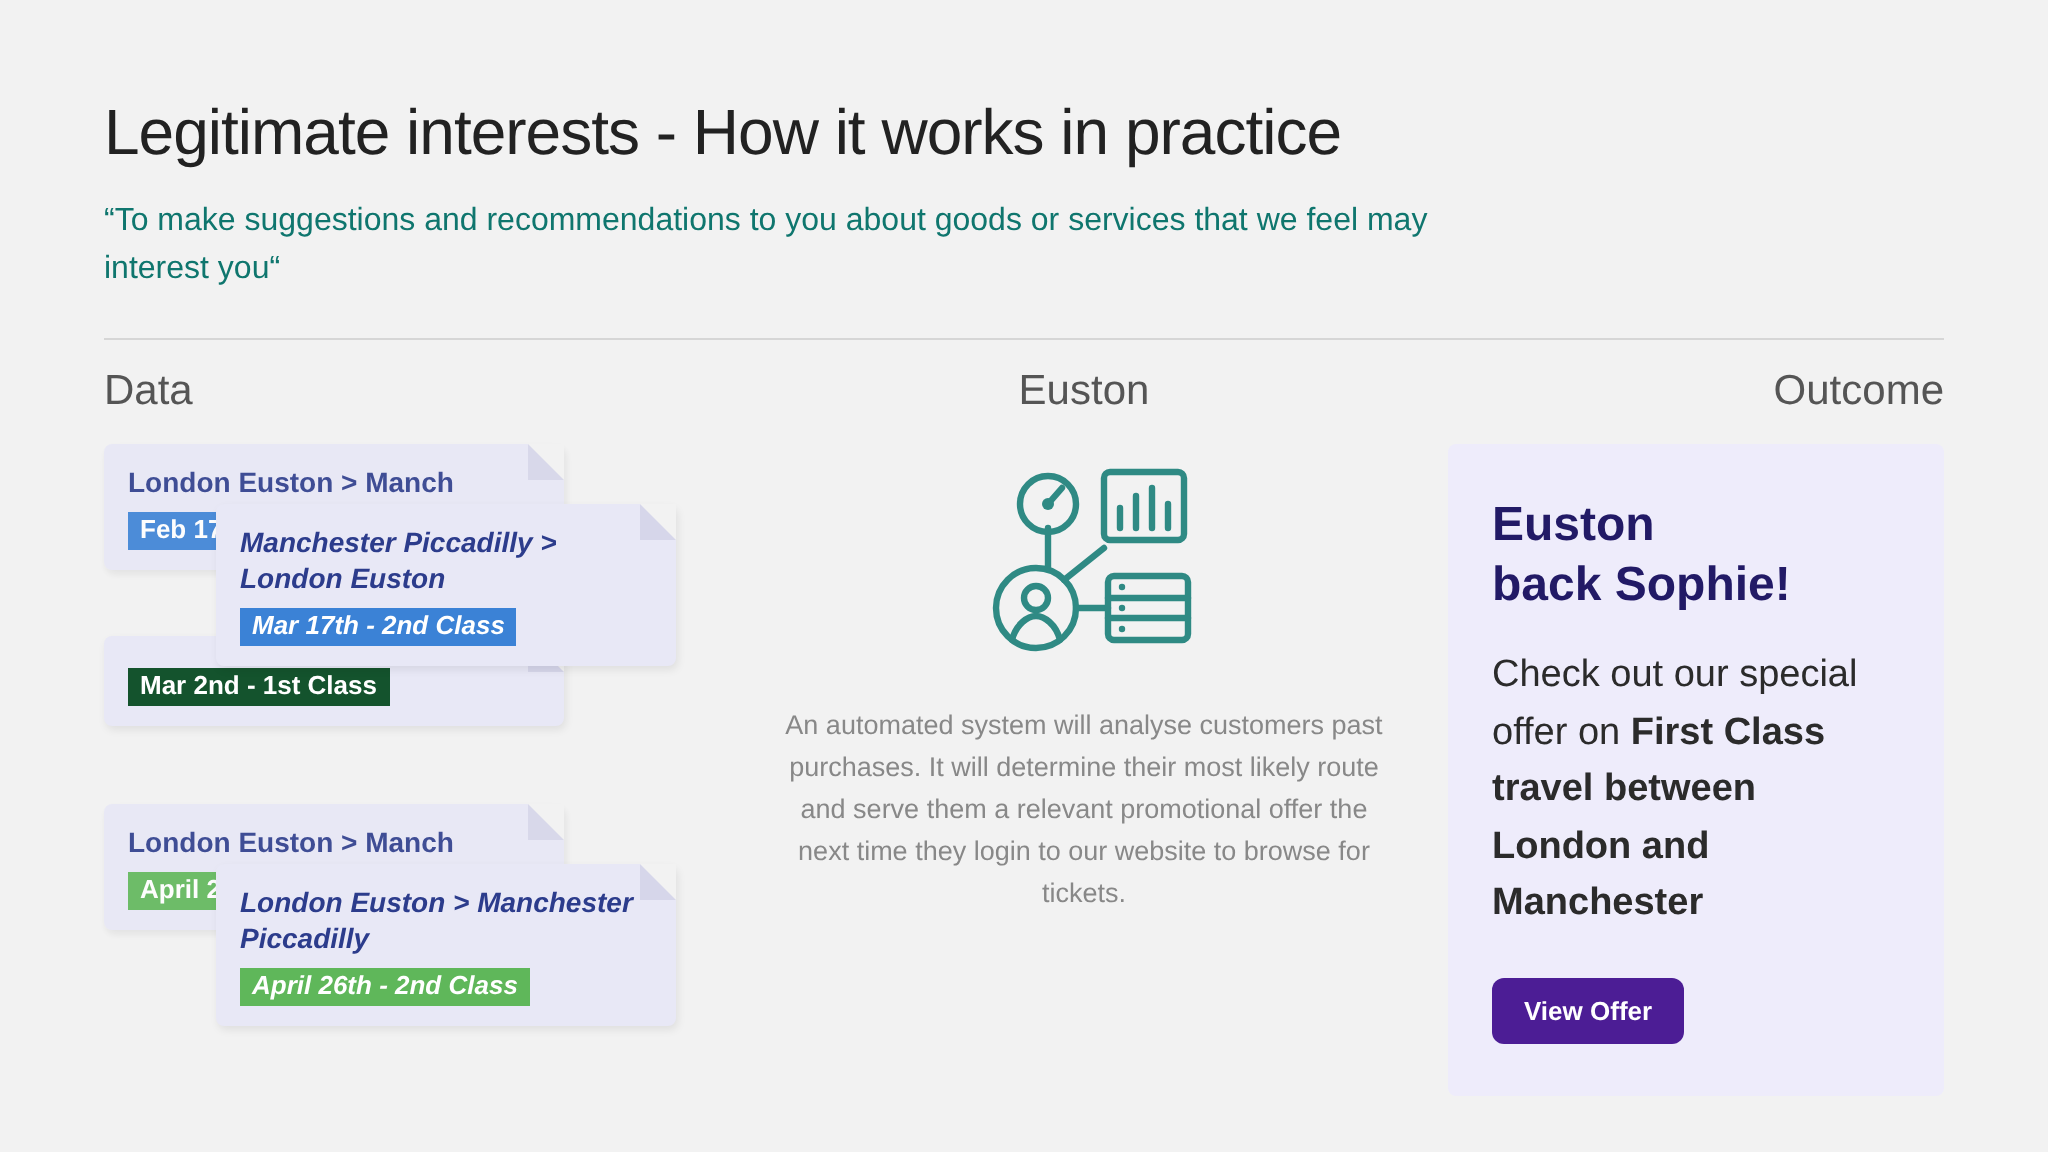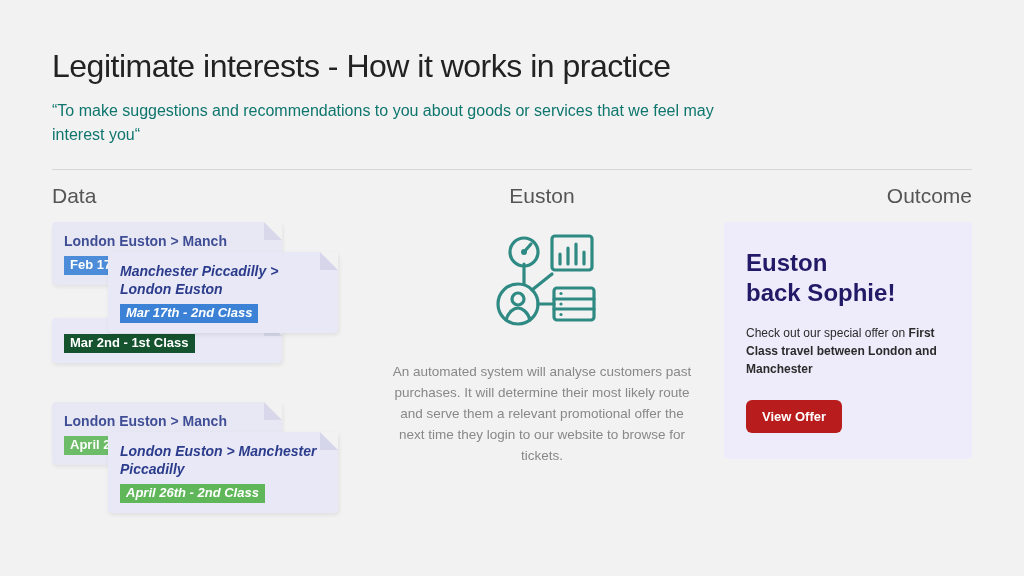--- a/index.html
+++ b/index.html
@@ -34,34 +34,34 @@
   .ticket.behind { opacity:.9; }
   .ticket.front  { top:30px; left:56px; z-index:2;font-style:italic; }
   .route { display:block; }
   .tag   { display:inline-block; margin-top:6px; padding:1px 6px; color:#fff; font-weight:600; font-size:13px; }
   .tag.blue   { background:#3b82d6; }
   .tag.pink   { background:#14532d; }
   .tag.green  { background:#5fb75a; }
 
   
   .proc-icon { margin-top: 10px; color:#2f8a84; }
-  .proc-text { font-size: 13.5px; color:#888; line-height:1.55; margin-top:26px; }
+  .proc-text { font-size: 13.5px; color:#888; line-height:1.55; margin-top:16px; }
 
   
   .offer {
     background:#eeecfb; border-radius:4px;
     padding:26px 22px 26px 22px; text-align:left;
     width: 248px; margin-left:auto;
   }
   .offer h2 { color:#221a66; font-size:24px; font-weight:800; line-height:1.25; }
-  .offer p  { color:#2b2b2b; font-size:12px; margin-top:16px; line-height:1.5; }
+  .offer p  { color:#2b2b2b; font-size:19px; margin-top:16px; line-height:1.5; }
   .offer p b { font-weight:700; }
   .offer-btn {
     display:inline-block; margin-top:22px;
-    background:#b91c1c; color:#fff; font-weight:700;
+    background:#4c1d95; color:#fff; font-weight:700;
     font-size:13px; padding:9px 16px; border-radius:6px;
   }
 </style>
 </head>
 <body>
 
 <div class="slide">
   <h1 class="title">Legitimate interests - How it works in practice</h1>
   <p class="quote">“To make suggestions and recommendations to you about goods or services that we feel may interest you“</p>
   <hr class="divider">

